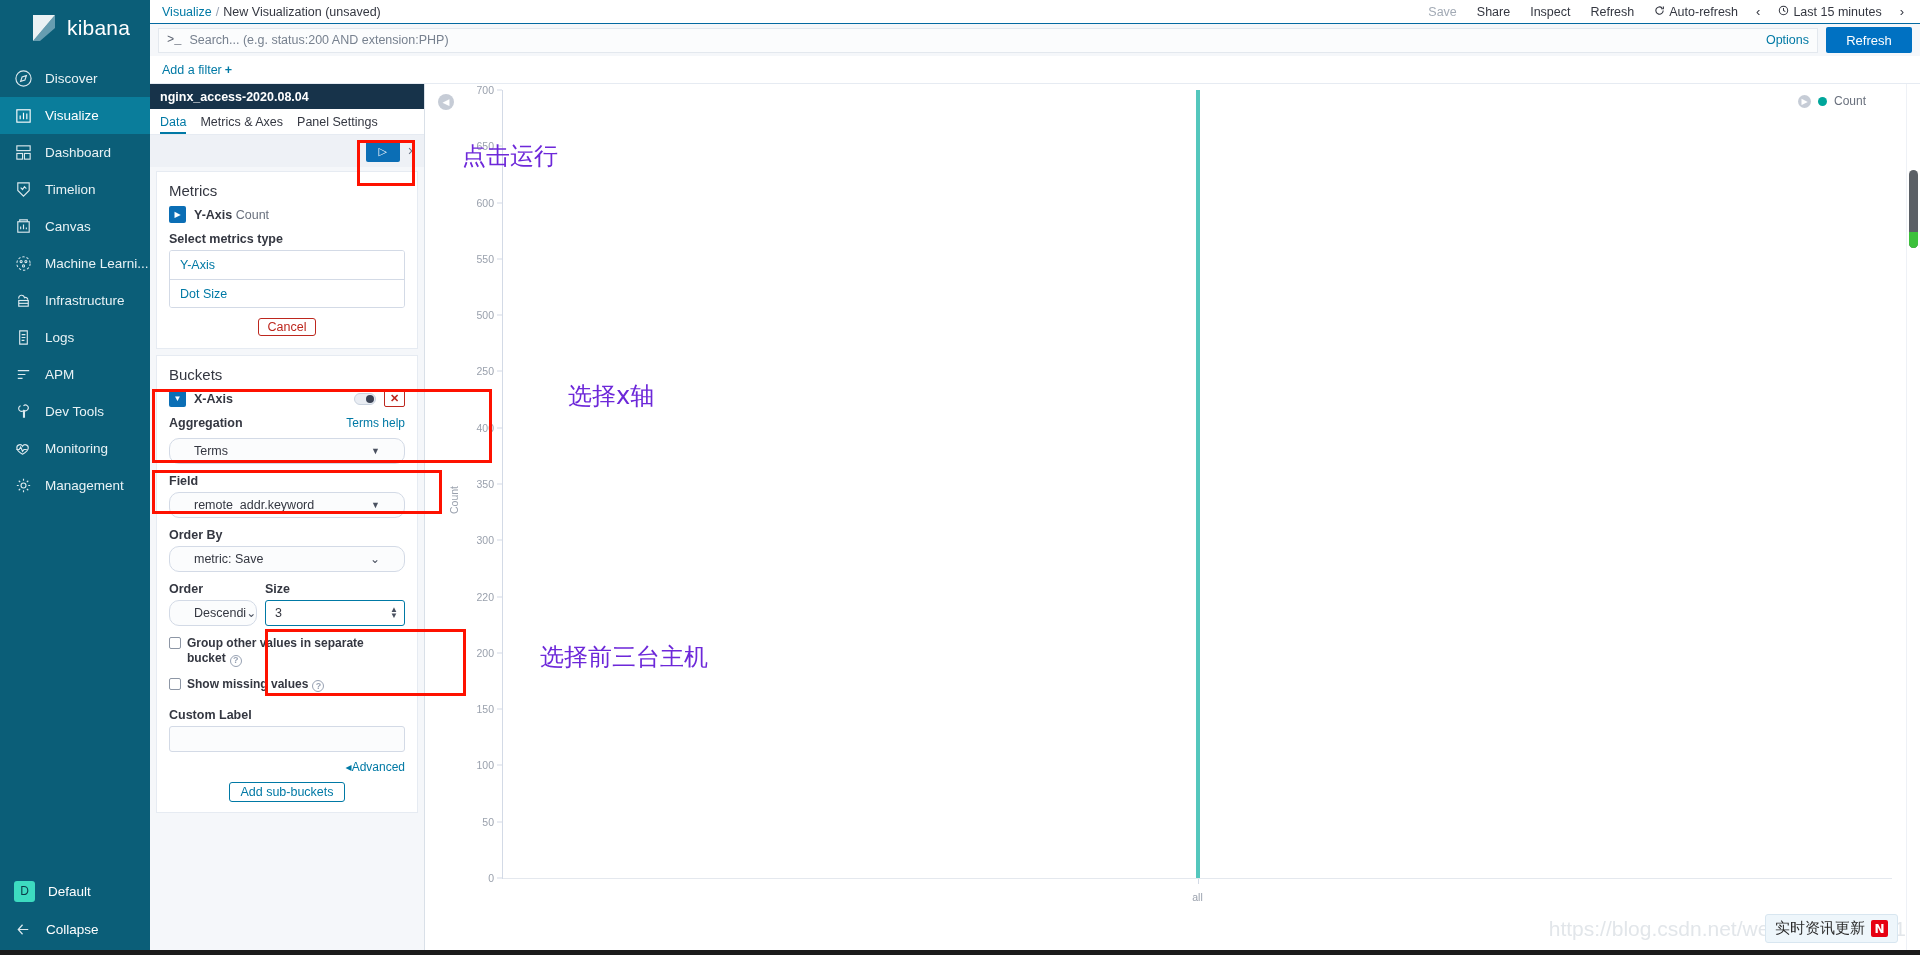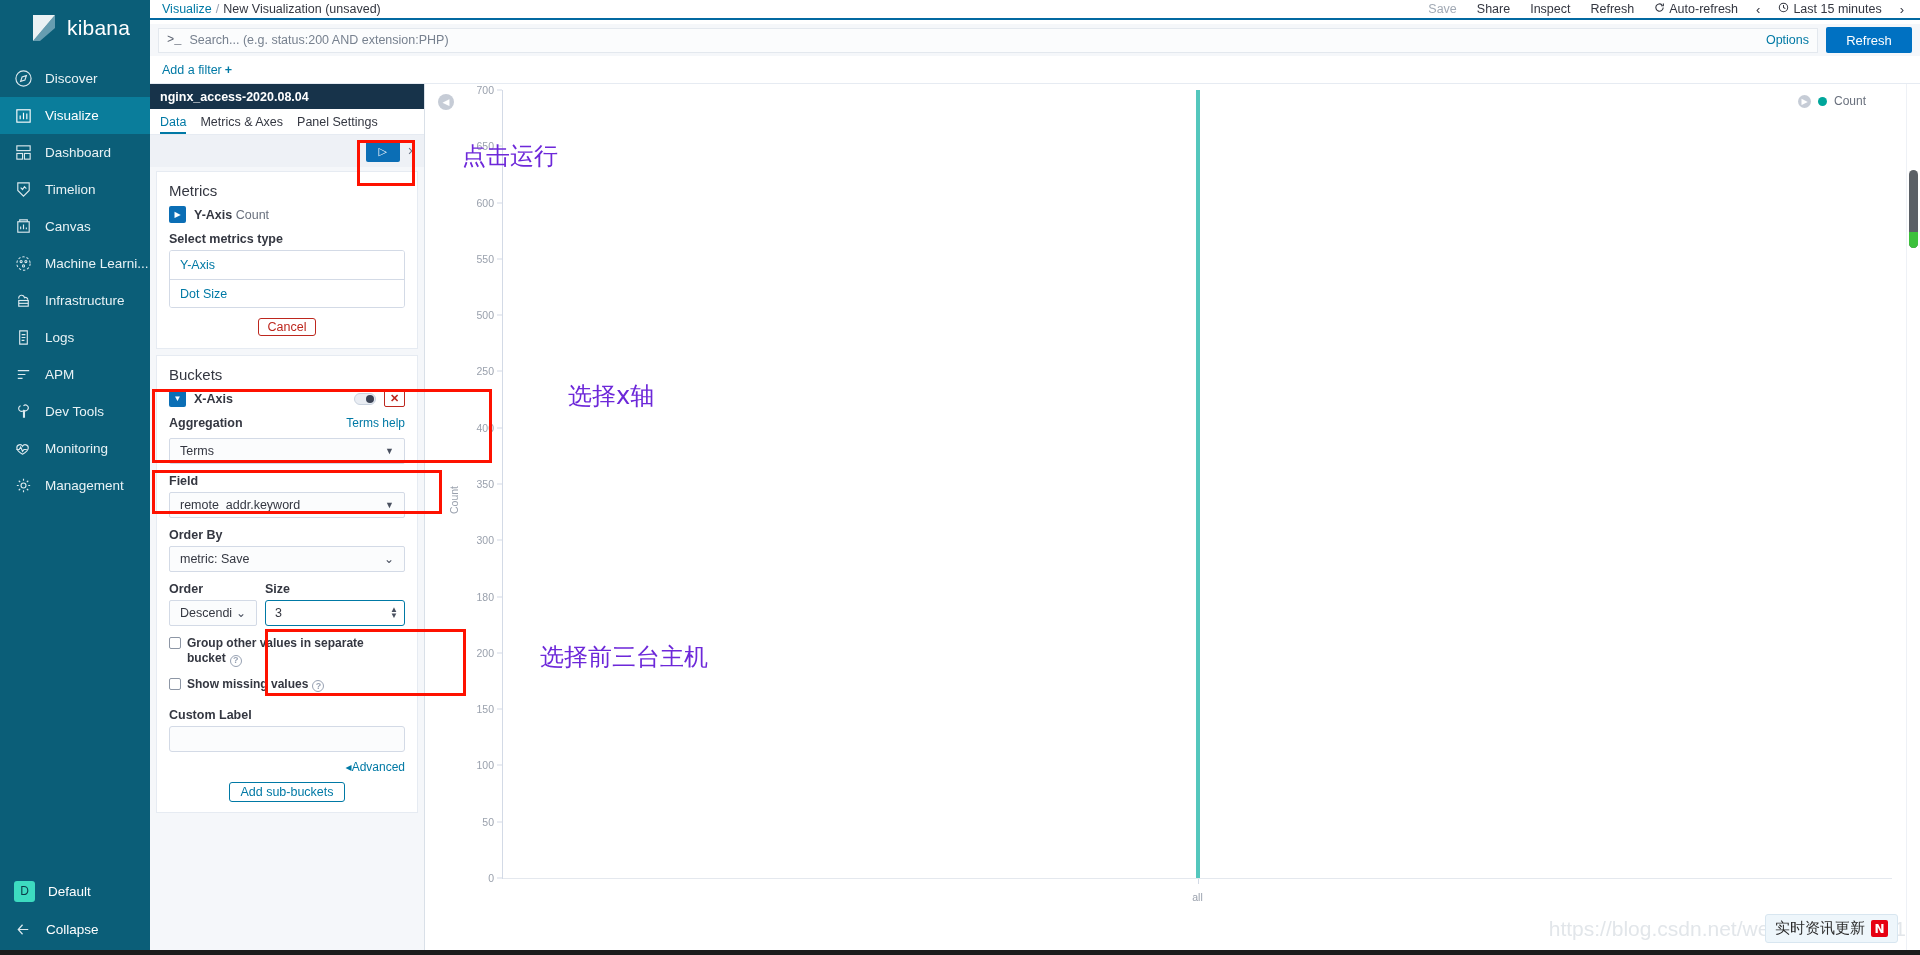--- a/index.html
+++ b/index.html
@@ -48,22 +48,22 @@
     font-weight: 400;
   }
   .sb-collapse {
     height: 38px; display: flex; align-items: center;
     padding-left: 14px; gap: 13px; font-size: 13.5px; cursor: pointer;
     margin-bottom: 7px;
   }
 
   
   .topbar {
-    position: absolute; left: 150px; top: 0; right: 0; height: 20px;
-    background: #ffffff; border-bottom: 2px solid #0369a1;
+    position: absolute; left: 150px; top: 0; right: 0; height: 27px;
+    background: #ffffff; border-bottom: 4px solid #0369a1;
     display: flex; align-items: center; justify-content: flex-end;
   }
   .crumbs { font-size: 12.5px; padding-left: 12px; color: #343741; white-space: nowrap; }
   .crumbs a { color: #0079a5; text-decoration: none; cursor: pointer; }
   .crumb-sep { color: #98a2b3; margin: 0 4px; }
   .top-actions {
     margin-left: auto; display: flex; align-items: center;
     gap: 0px; padding-right: 8px; font-size: 12.5px; white-space: nowrap;
   }
   .top-act { padding: 0 10px; color: #343741; cursor: pointer; }
@@ -175,23 +175,23 @@
   }
   .del-btn {
     width: 21px; height: 17px; border: 1px solid #bd271e; border-radius: 2px;
     color: #bd271e; font-size: 11px; display: flex; align-items: center;
     justify-content: center; cursor: pointer; background: #fff; font-weight: bold;
   }
   .agg-head { display: flex; align-items: baseline; margin-top: 9px; }
   .agg-head .fld-label { margin-bottom: 0; }
   .terms-help { margin-left: auto; font-size: 12px; color: #0079a5; cursor: pointer; }
   .select-box {
-    height: 26px; border: 1px solid #d3dae6; border-radius: 2px;
+    height: 26px; border: 1px solid #d3dae6; border-radius: 10px;
     background: #fbfcfd; display: flex; align-items: center;
-    padding: 0 10px; font-size: 12.5px; color: #343741; cursor: pointer;
+    padding: 0 24px; font-size: 12.5px; color: #343741; cursor: pointer;
     position: relative;
   }
   .select-box .caret {
     margin-left: auto; color: #4a5160; font-size: 9px;
   }
   .select-box .caret2 { margin-left: auto; color: #4a5160; font-size: 12px; }
   .mt8 { margin-top: 8px; }
   .mt10 { margin-top: 10px; }
   .col-order { width: 88px; }
   .col-size { flex: 1; }
@@ -644,21 +644,21 @@
           <div class="ytick" style="top: 788px;">0</div>
           <div class="ytickmark" style="top: 788px;"></div>
           <div class="ytick" style="top: 731.714px;">50</div>
           <div class="ytickmark" style="top: 731.714px;"></div>
           <div class="ytick" style="top: 675.429px;">100</div>
           <div class="ytickmark" style="top: 675.429px;"></div>
           <div class="ytick" style="top: 619.143px;">150</div>
           <div class="ytickmark" style="top: 619.143px;"></div>
           <div class="ytick" style="top: 562.857px;">200</div>
           <div class="ytickmark" style="top: 562.857px;"></div>
-          <div class="ytick" style="top: 506.571px;">180</div>
+          <div class="ytick" style="top: 506.571px;">220</div>
           <div class="ytickmark" style="top: 506.571px;"></div>
           <div class="ytick" style="top: 450.286px;">300</div>
           <div class="ytickmark" style="top: 450.286px;"></div>
           <div class="ytick" style="top: 394px;">350</div>
           <div class="ytickmark" style="top: 394px;"></div>
           <div class="ytick" style="top: 337.714px;">400</div>
           <div class="ytickmark" style="top: 337.714px;"></div>
           <div class="ytick" style="top: 281.429px;">250</div>
           <div class="ytickmark" style="top: 281.429px;"></div>
           <div class="ytick" style="top: 225.143px;">500</div>

